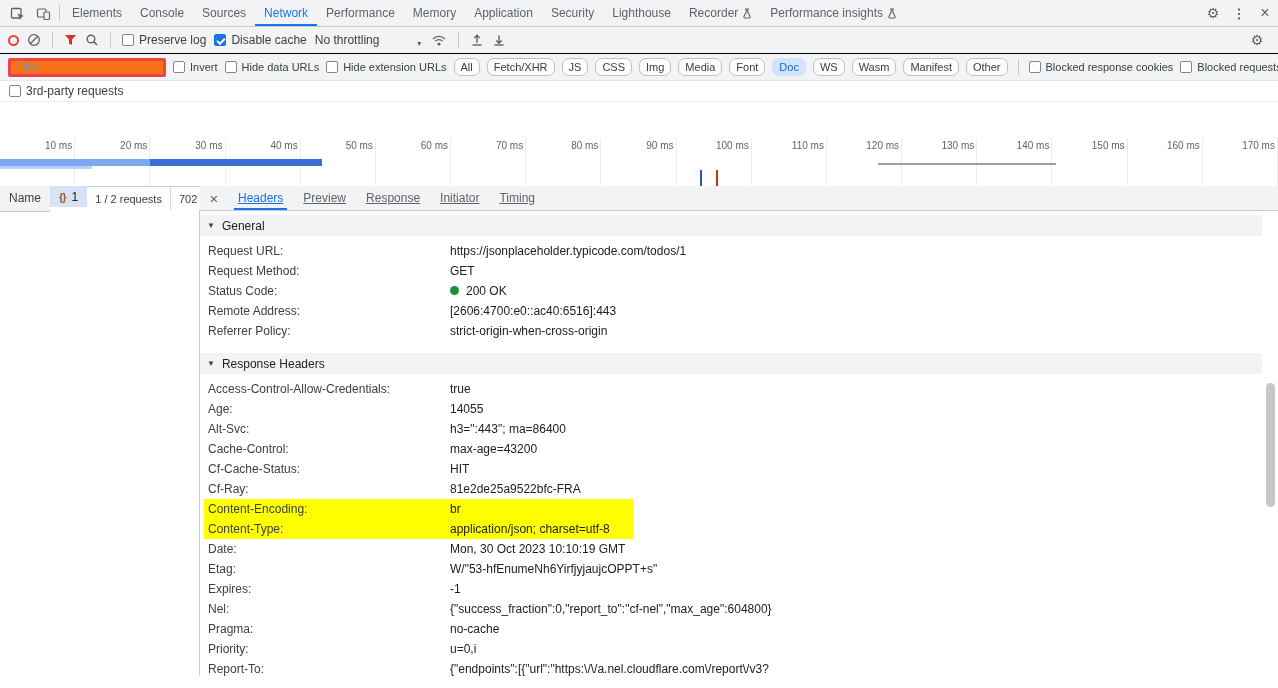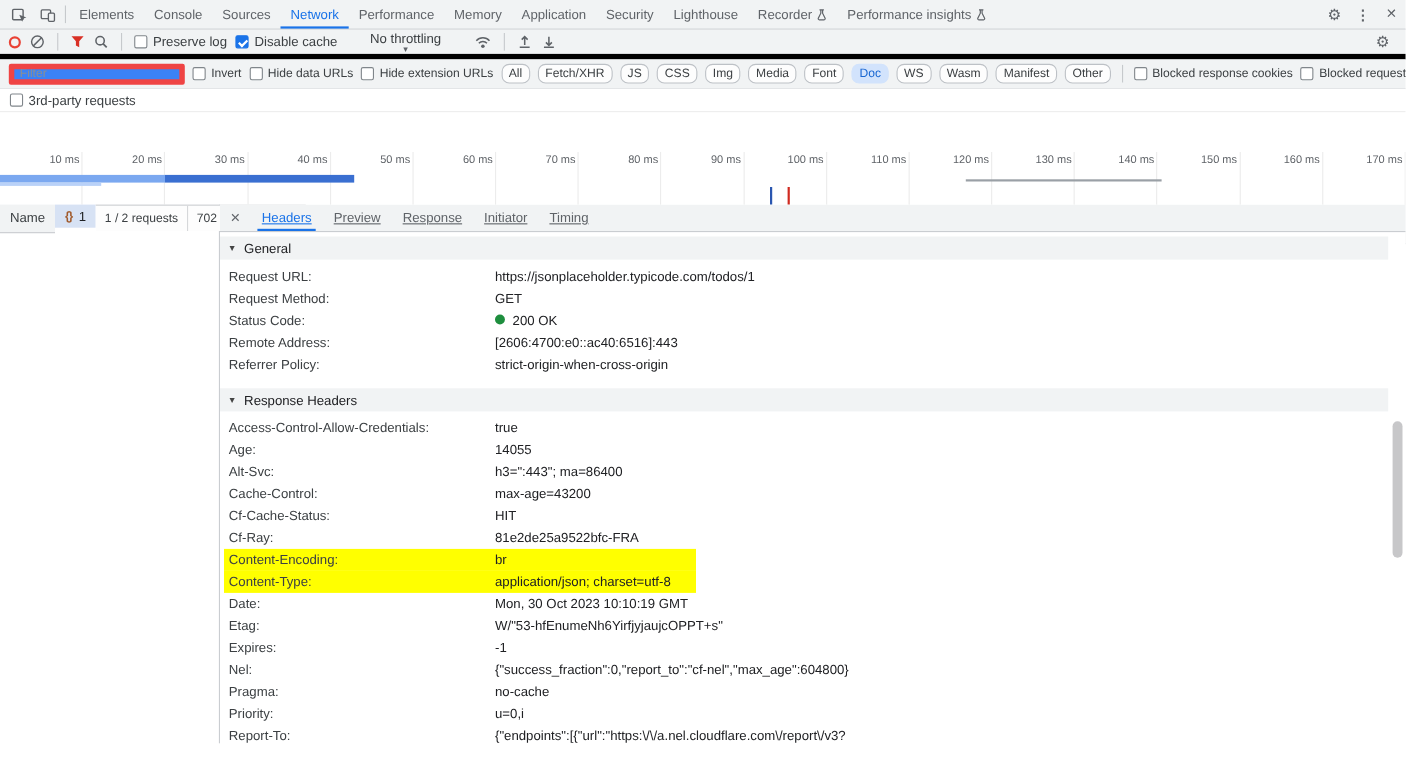--- a/index.html
+++ b/index.html
@@ -13,32 +13,32 @@
   .vdiv { width:1px; height:16px; background:#c6c9cc; margin:0 3px; flex:0 0 auto; }
   .tab { padding:0 9px; height:100%; display:flex; align-items:center; gap:4px; color:#5f6368; position:relative; white-space:nowrap; cursor:pointer; }
   .tab.selected { color:#1a73e8; }
   .tab.selected::after { content:""; position:absolute; left:0; right:0; bottom:0; height:2px; background:#1a73e8; }
   .spacer { flex:1; }
   .glyph-gear { font-size:14px; }
   .glyph-kebab { font-size:13px; font-weight:bold; }
   .glyph-close { font-size:16px; }
 
   
-  .controls { display:flex; align-items:center; height:27px; background:#f1f3f4; border-bottom:5px solid #000000; padding:0 8px; gap:8px; }
+  .controls { display:flex; align-items:center; height:27px; background:#f1f3f4; border-bottom:1px solid #000000; padding:0 8px; gap:8px; }
   .record-dot { width:11px; height:11px; border-radius:50%; border:2.5px solid #e94235; flex:0 0 auto; cursor:pointer; }
   .cb-group { display:flex; align-items:center; gap:5px; white-space:nowrap; cursor:pointer; color:#3c4043; }
   .cb { width:12px; height:12px; border:1px solid #80868b; border-radius:2px; background:#fff; position:relative; flex:0 0 auto; }
   .cb.checked { background:#1a73e8; border-color:#1a73e8; }
   .cb.checked::after { content:""; position:absolute; left:2px; top:2.5px; width:6px; height:3px; border-left:2px solid #fff; border-bottom:2px solid #fff; transform:rotate(-45deg); }
-  .throttle { display:flex; align-items:center; justify-content:space-between; width:108px; color:#3c4043; cursor:pointer;flex-direction:column; }
+  .throttle { display:flex; align-items:flex-end; justify-content:space-between; width:108px; color:#3c4043; cursor:pointer; }
   .dd-arrow { font-size:7px; color:#5f6368; }
 
   
   .filterrow { display:flex; align-items:center; height:27px; background:#f1f3f4; border-bottom:1px solid #e3e5e7; padding:0 8px; gap:7px; font-size:11px; }
-  .filter-input { width:160px; height:19px; border:5px solid #ef4444; border-radius:2px; background:#3b82f6; font:11px "Liberation Sans", sans-serif; padding:0 5px; color:#202124; outline:none; }
+  .filter-input { width:160px; height:19px; border:3px solid #ef4444; border-radius:2px; background:#f97316; font:11px "Liberation Sans", sans-serif; padding:0 5px; color:#202124; outline:none; }
   .filter-input::placeholder { color:#8a8f94; }
   .pill { display:inline-flex; align-items:center; padding:2px 6px; border:1px solid #bdc1c6; border-radius:7px; color:#3c4043; white-space:nowrap; cursor:pointer; background:#fdfdfd; }
   .pill.selected { background:#d2e3fc; border-color:#d2e3fc; color:#1967d2; }
 
   
   .thirdparty { display:flex; align-items:center; gap:5px; height:21px; padding:0 9px; background:#fff; border-bottom:1px solid #ededed; color:#3c4043; }
 
   
   .overview { position:relative; height:84px; background:#fff; border-bottom:1px solid #cacdd1; overflow:hidden; cursor:ew-resize;margin-top:36px; }
   .gridcols { position:absolute; inset:0; display:flex; }

